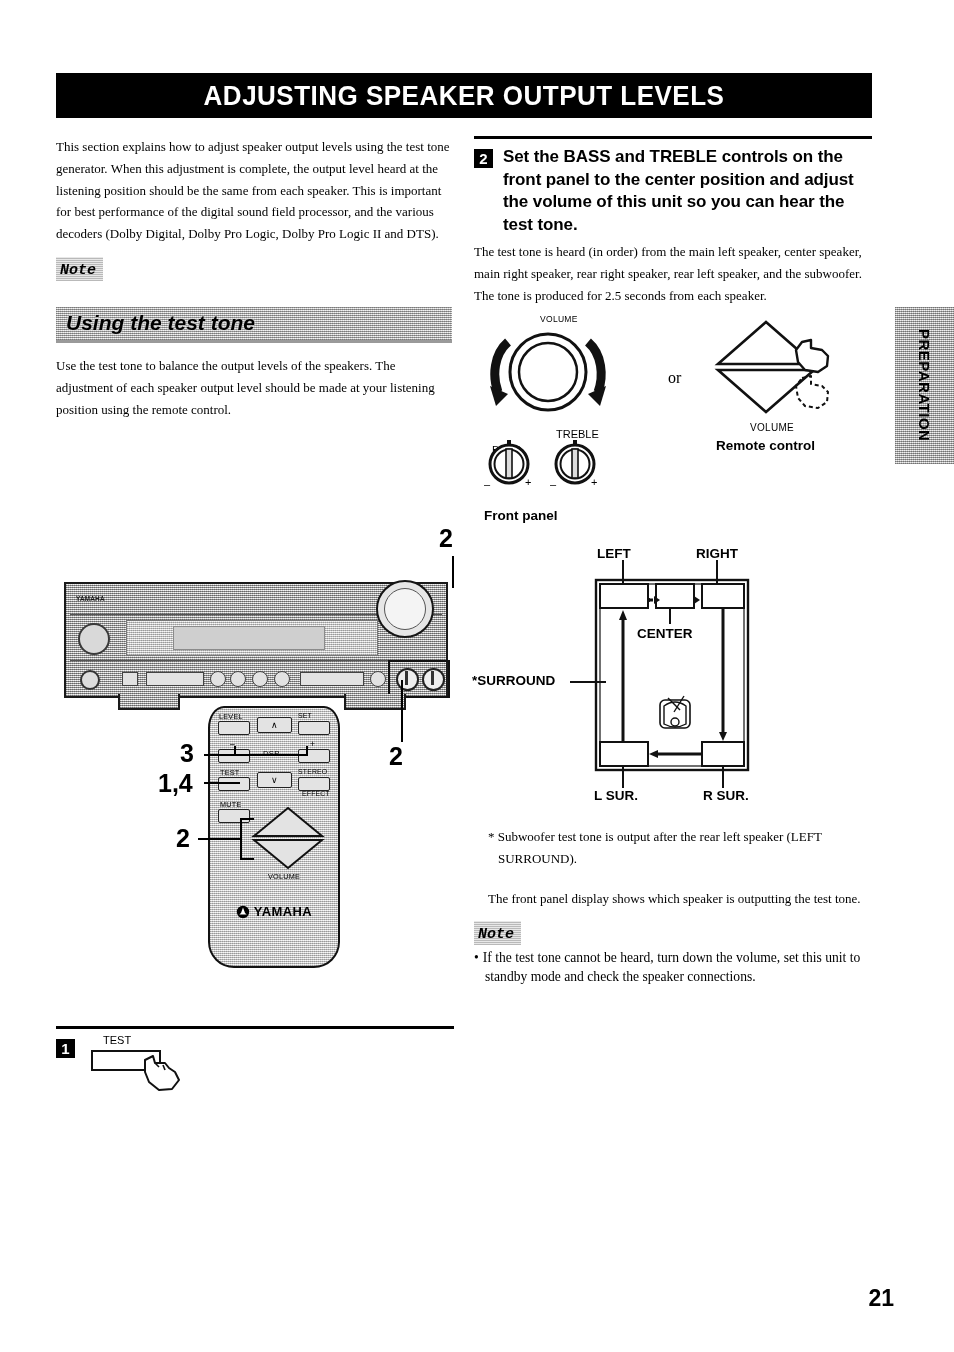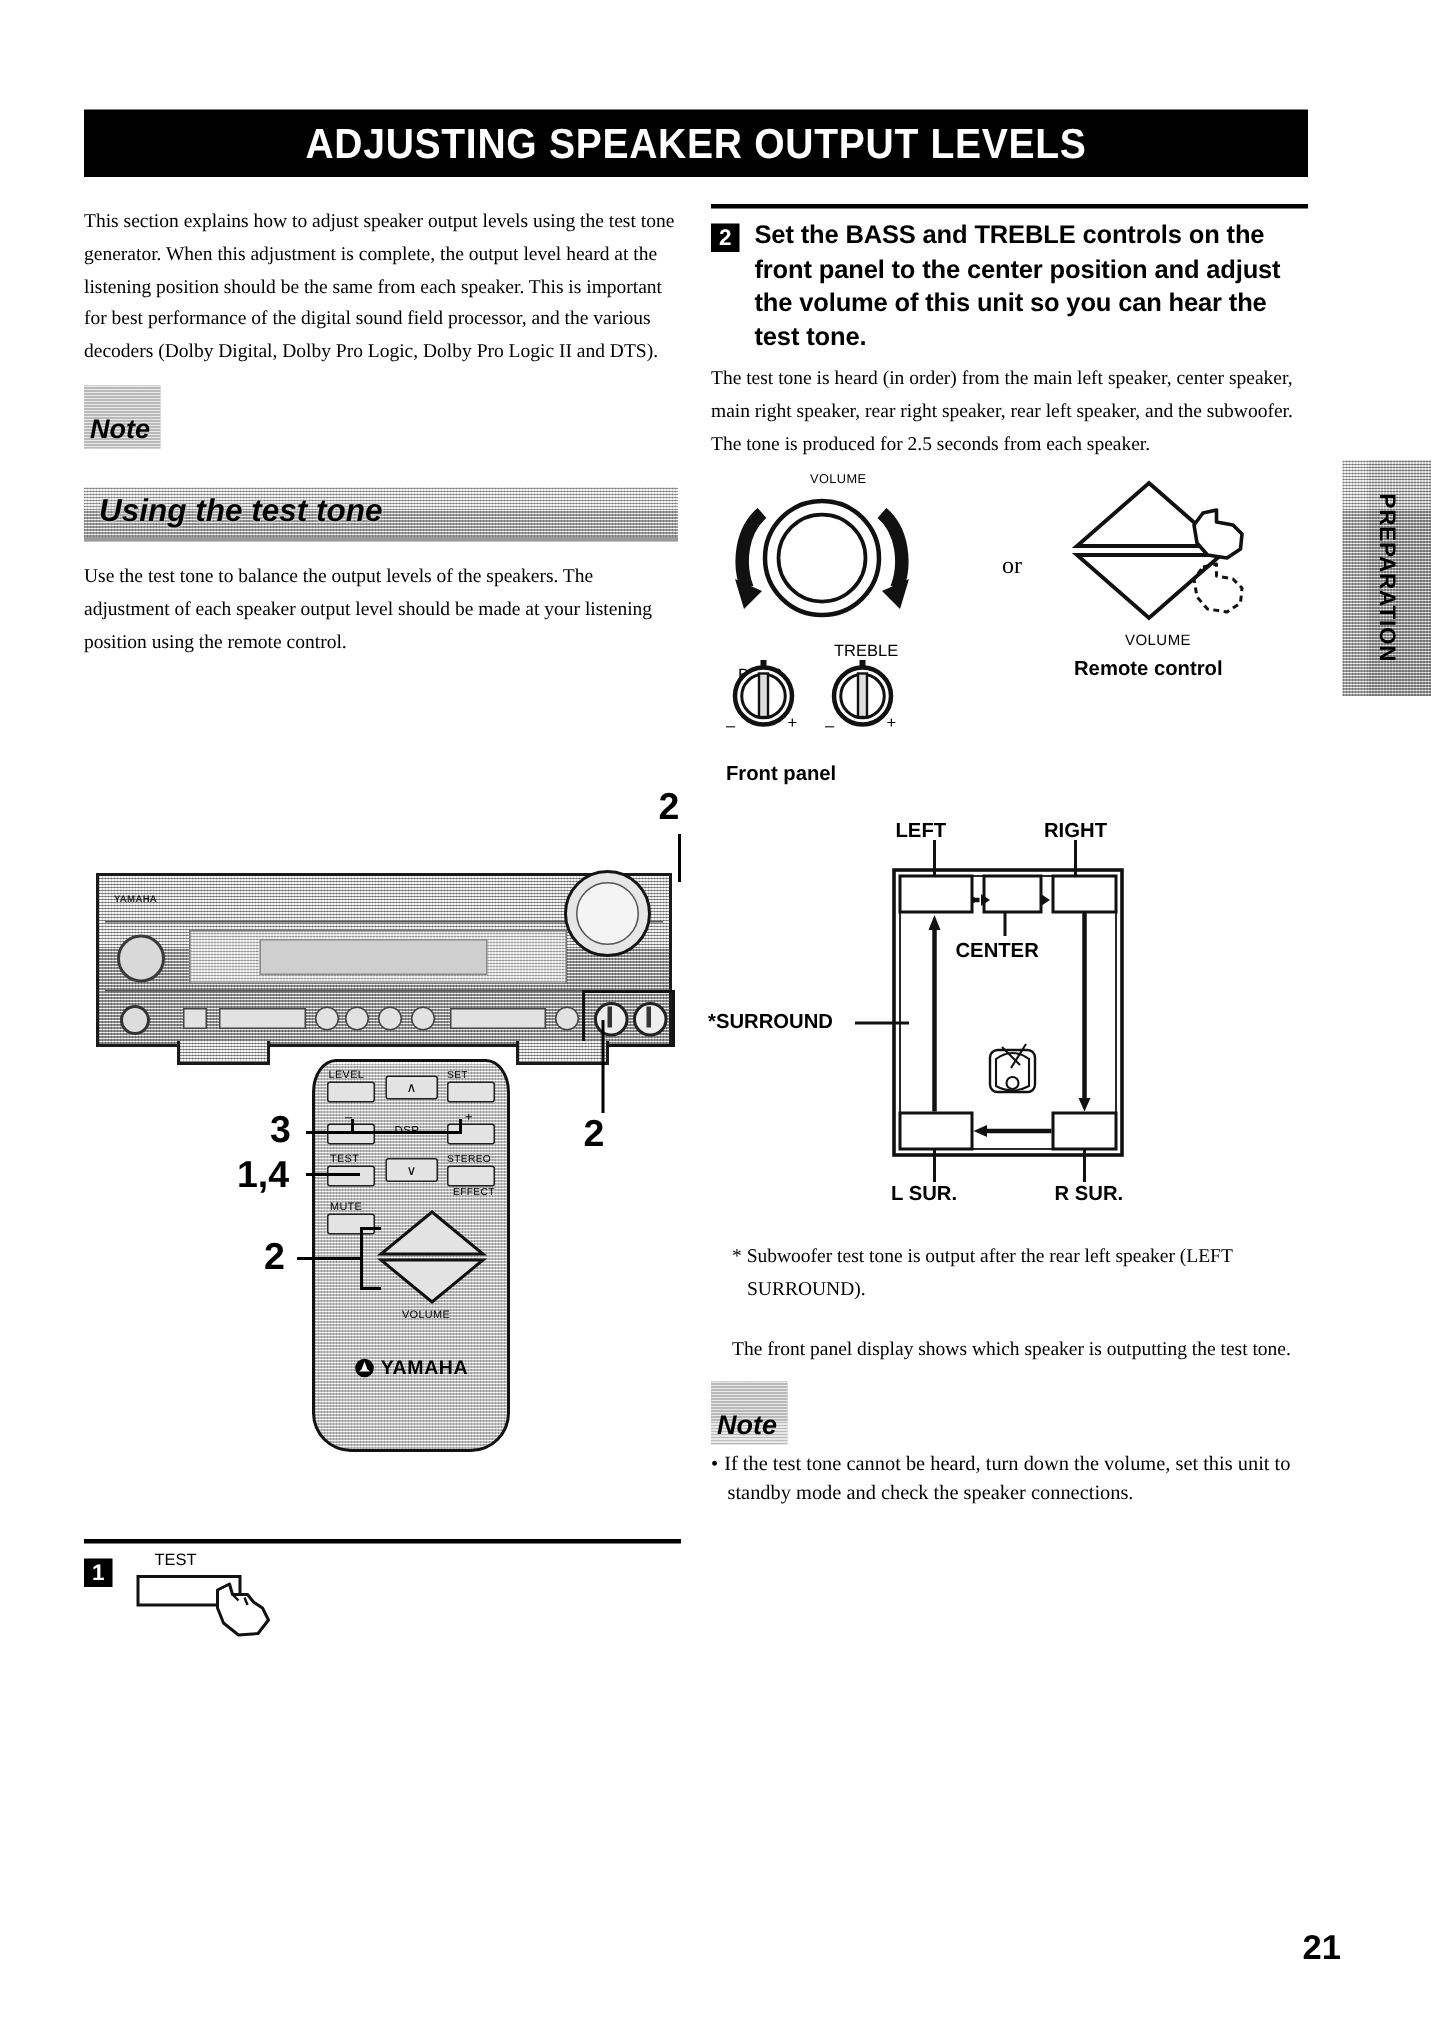--- a/index.html
+++ b/index.html
@@ -25,23 +25,23 @@
   .col-left{position:absolute;left:56px;top:136px;width:398px;}
   .col-right{position:absolute;left:474px;top:136px;width:398px;}
 
   p.body{
     font-size:13px;line-height:21.8px;margin:0 0 6px 0;
     text-align:left;
   }
 
   
   .note-tag{
-    display:inline-block;font-family:Liberation Sans, sans-serif;
-    font-style:italic;font-weight:bold;font-size:18px;
-    padding:19px 7px 2px 4px;margin:6px 0 4px 0;color:#000;
+    display:inline-block;font-family:Liberation Mono, monospace;
+    font-style:italic;font-weight:bold;font-size:15px;
+    padding:5px 7px 2px 4px;margin:6px 0 4px 0;color:#000;
     background:
       repeating-linear-gradient(0deg,#b9b9b9 0 1px,#e8e8e8 1px 2px),
       repeating-linear-gradient(90deg,#c9c9c9 0 1px,transparent 1px 2px);
     background-color:#d5d5d5;
   }
   ul.note{margin:0;padding:0;list-style:none;}
   ul.note li{
     font-size:13.6px;line-height:18.6px;
     padding-left:11px;text-indent:-11px;margin-bottom:1px;
   }

